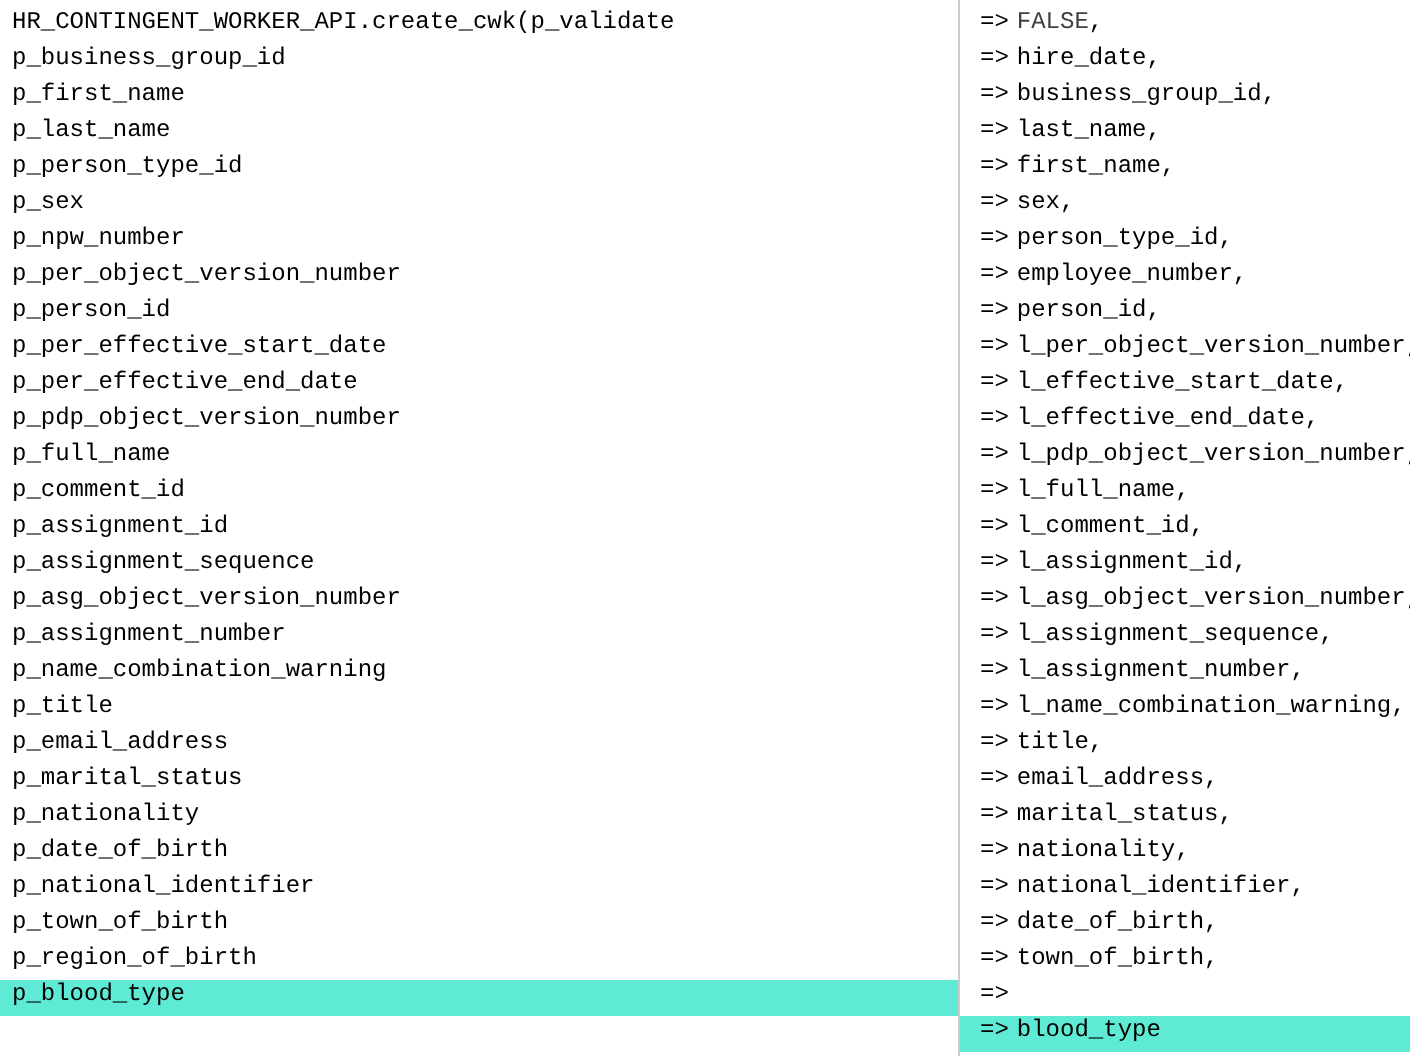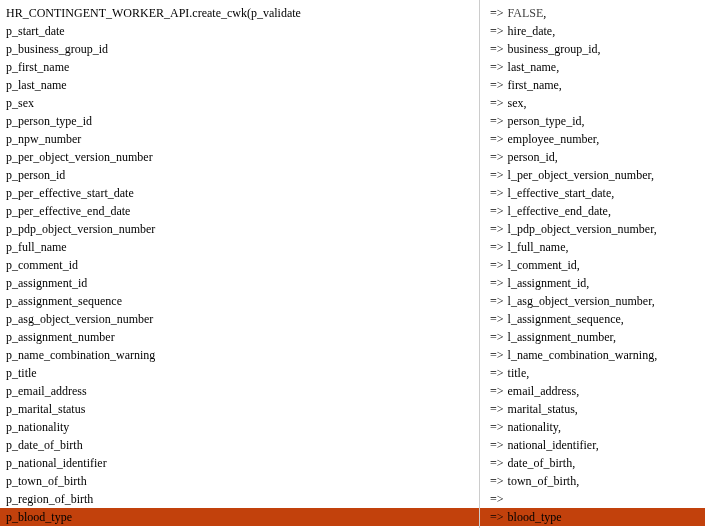--- a/index.html
+++ b/index.html
@@ -22,28 +22,27 @@
       border-right: 1px solid #cccccc;
       padding: 4px 0;
       overflow: hidden;
     }
     .right-pane {
       width: 225px;
       padding: 4px 0;
     }
     .code-line {
       display: flex;
-      align-items: center;
+      align-items: flex-start;
       height: 18px;
       padding: 0 6px;
       white-space: nowrap;
-      font-family: Liberation Serif, serif;
     }
     .code-line.highlighted {
-      background-color: #c2410c;
+      background-color: #5eead4;
     }
     .code-line .line-left {
       color: #000000;
     }
     .code-line .arrow {
       color: #000000;
       margin: 0 4px;
     }
     .code-line .line-right {
       color: #000000;
@@ -61,36 +60,33 @@
 
 <div class="code-container">
   <div class="left-pane">
 
     <div class="code-line">
       <span class="header-line">HR_CONTINGENT_WORKER_API.create_cwk(p_validate</span>
     </div>
 
     <div id="left-rows">
         <div class="code-line">
-          <span class="line-left">p_start_date</span>
-        </div>
-        <div class="code-line">
           <span class="line-left">p_business_group_id</span>
         </div>
         <div class="code-line">
           <span class="line-left">p_first_name</span>
         </div>
         <div class="code-line">
           <span class="line-left">p_last_name</span>
         </div>
         <div class="code-line">
+          <span class="line-left">p_person_type_id</span>
+        </div>
+        <div class="code-line">
           <span class="line-left">p_sex</span>
-        </div>
-        <div class="code-line">
-          <span class="line-left">p_person_type_id</span>
         </div>
         <div class="code-line">
           <span class="line-left">p_npw_number</span>
         </div>
         <div class="code-line">
           <span class="line-left">p_per_object_version_number</span>
         </div>
         <div class="code-line">
           <span class="line-left">p_person_id</span>
         </div>

